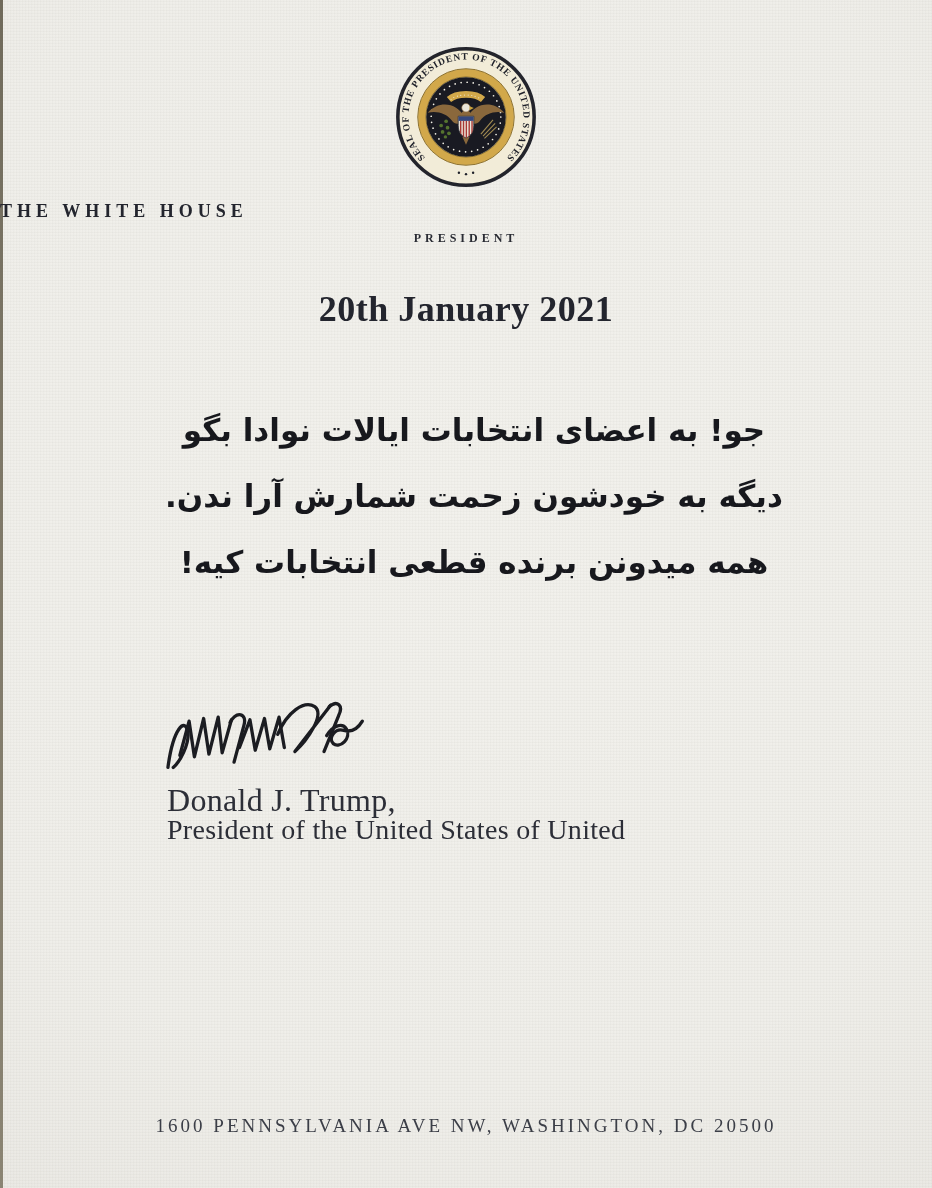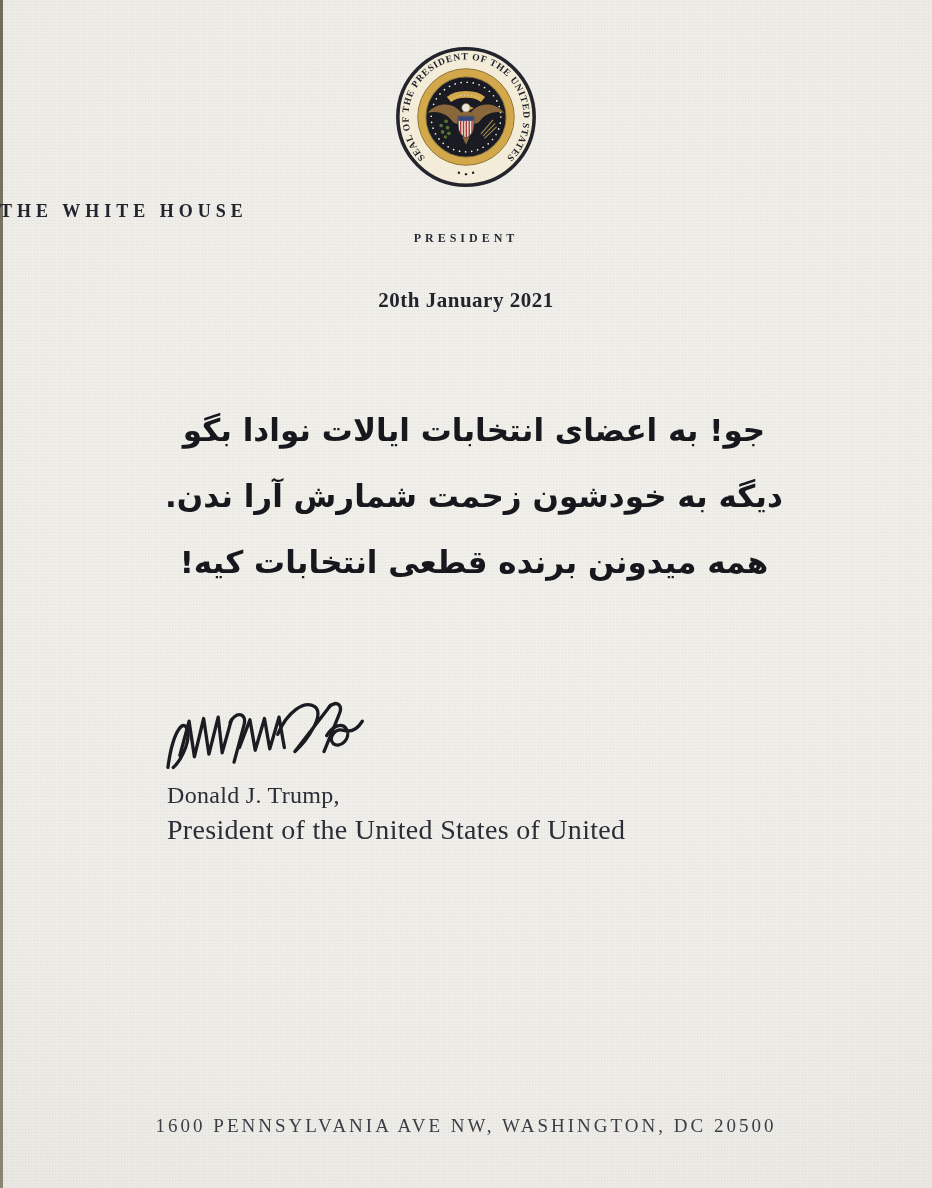--- a/index.html
+++ b/index.html
@@ -31,41 +31,41 @@
   }
   .wh-sub{
     position:absolute;top:231px;left:0;width:100%;
     text-align:center;
     font-size:12px;font-weight:bold;letter-spacing:4px;
     color:#2a2c34;
   }
   .date{
     position:absolute;top:288px;left:0;width:100%;
     text-align:center;
-    font-size:21px;font-weight:bold;letter-spacing:.5px;
+    font-size:36px;font-weight:bold;letter-spacing:.5px;
     color:#23252e;
   }
   .body-fa{
     position:absolute;top:397px;left:0;width:100%;
     direction:rtl;
     text-align:center;
     font-family:"DejaVu Sans", sans-serif;
     font-weight:bold;
     font-size:31px;
     line-height:66px;
     color:#17181d;
     padding-left:8px;
   }
   .sig-img{
     position:absolute;left:160px;top:692px;
     width:205px;height:92px;
   }
   .sig-name{
     position:absolute;left:167px;top:782px;
-    font-size:24px;color:#2c2e37;letter-spacing:.3px;
+    font-size:32px;color:#2c2e37;letter-spacing:.3px;
   }
   .sig-title{
     position:absolute;left:167px;top:814px;
     font-size:28px;color:#2c2e37;letter-spacing:.3px;
   }
   .footer{
     position:absolute;top:1115px;left:0;width:100%;
     text-align:center;
     font-size:19px;letter-spacing:3px;
     color:#3b3e47;

